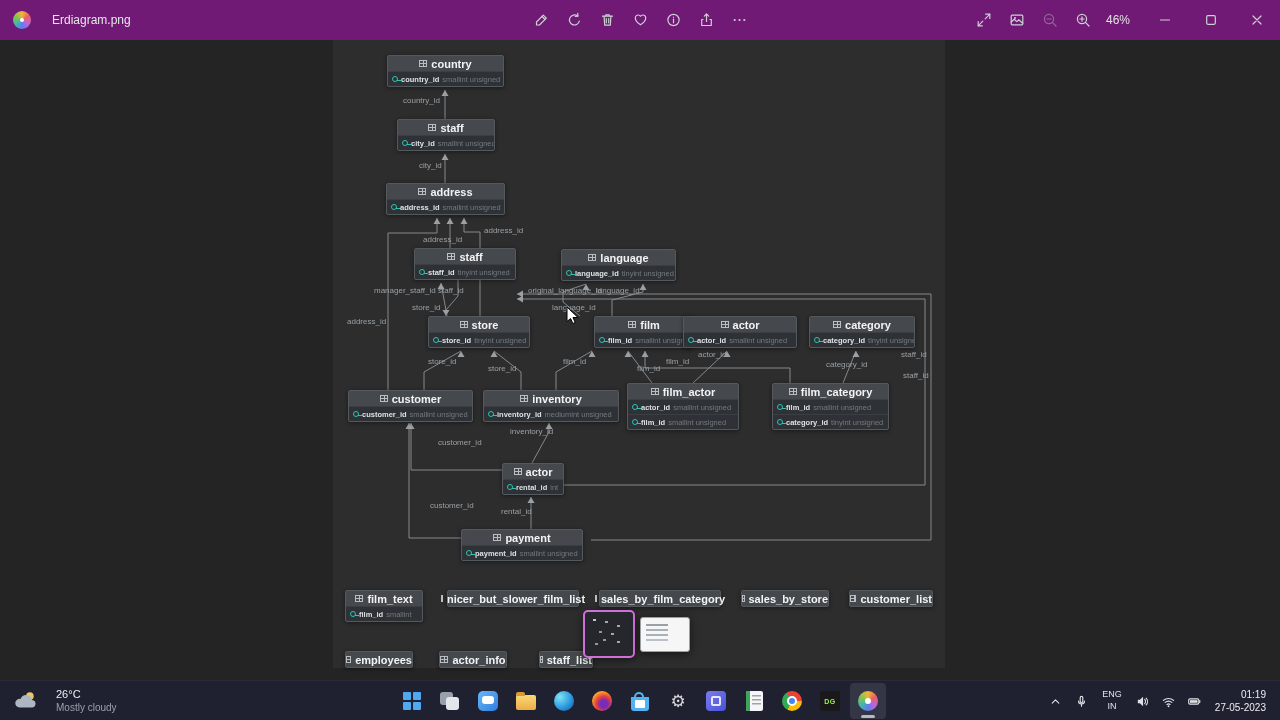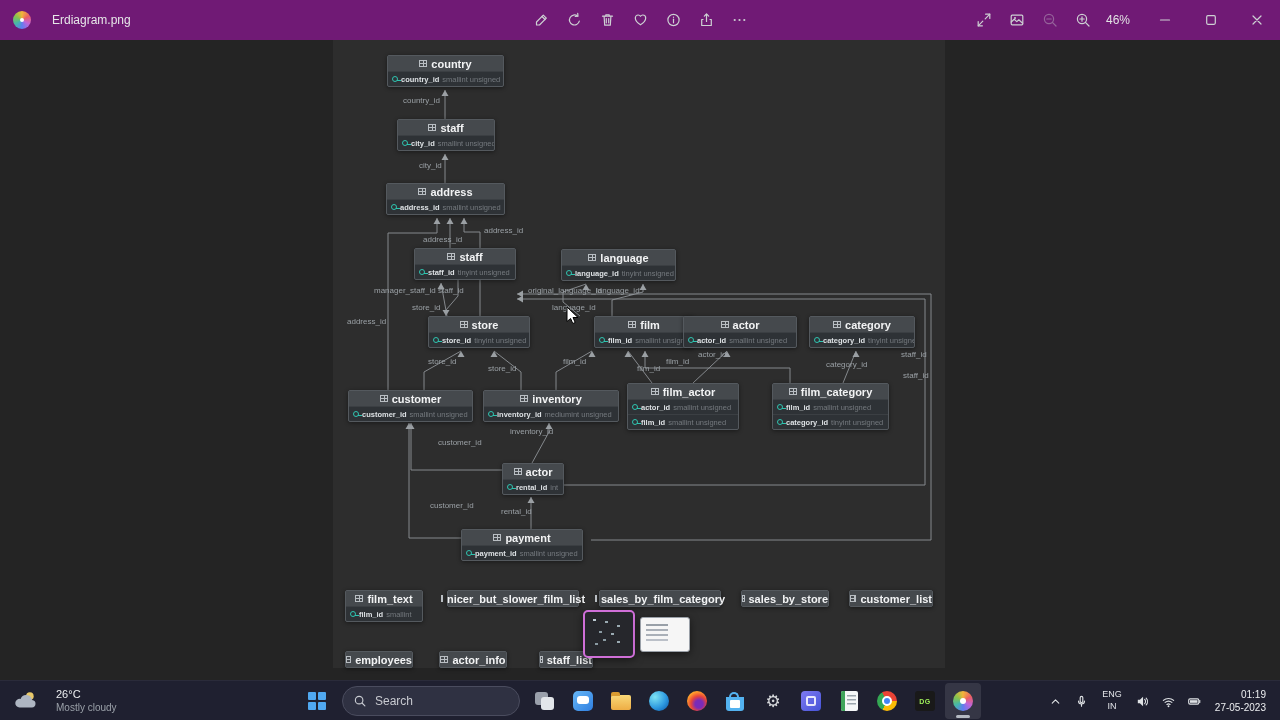--- a/index.html
+++ b/index.html
@@ -583,27 +583,20 @@
 
   <div class="tb-apps" id="tb-apps">
     <div class="app-ic-btn">
       <span class="win-logo">
           <i></i>
           <i></i>
           <i></i>
           <i></i>
         </span>
     </div>
-    <div class="search-pill">
-      <svg viewBox="0 0 16 16">
-        <circle cx="7" cy="7" r="4.3"></circle>
-          <path d="M10.3 10.3L13.6 13.6"></path>
-      </svg>
-      <span class="search-label">Search</span>
-    </div>
 
   <div class="app-ic-btn">
         <span class="tv-back"></span>
         <span class="tv-front"></span>
       </div>
       <div class="app-ic-btn">
         <span class="chat-ic"></span>
       </div>
       <div class="app-ic-btn">
         <span class="fold"></span>

